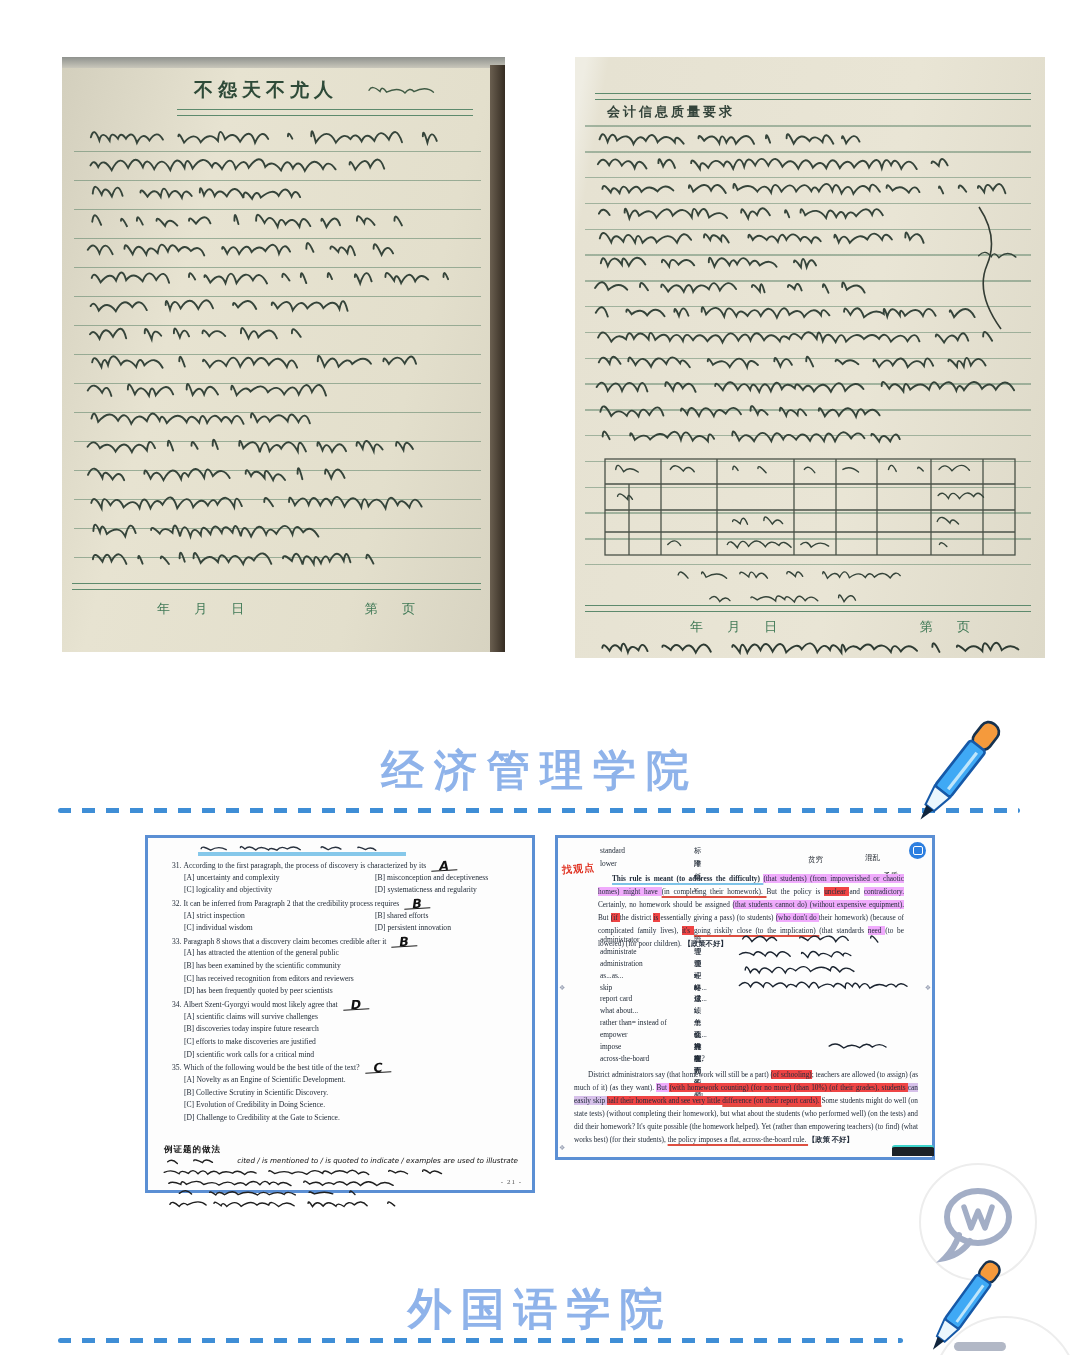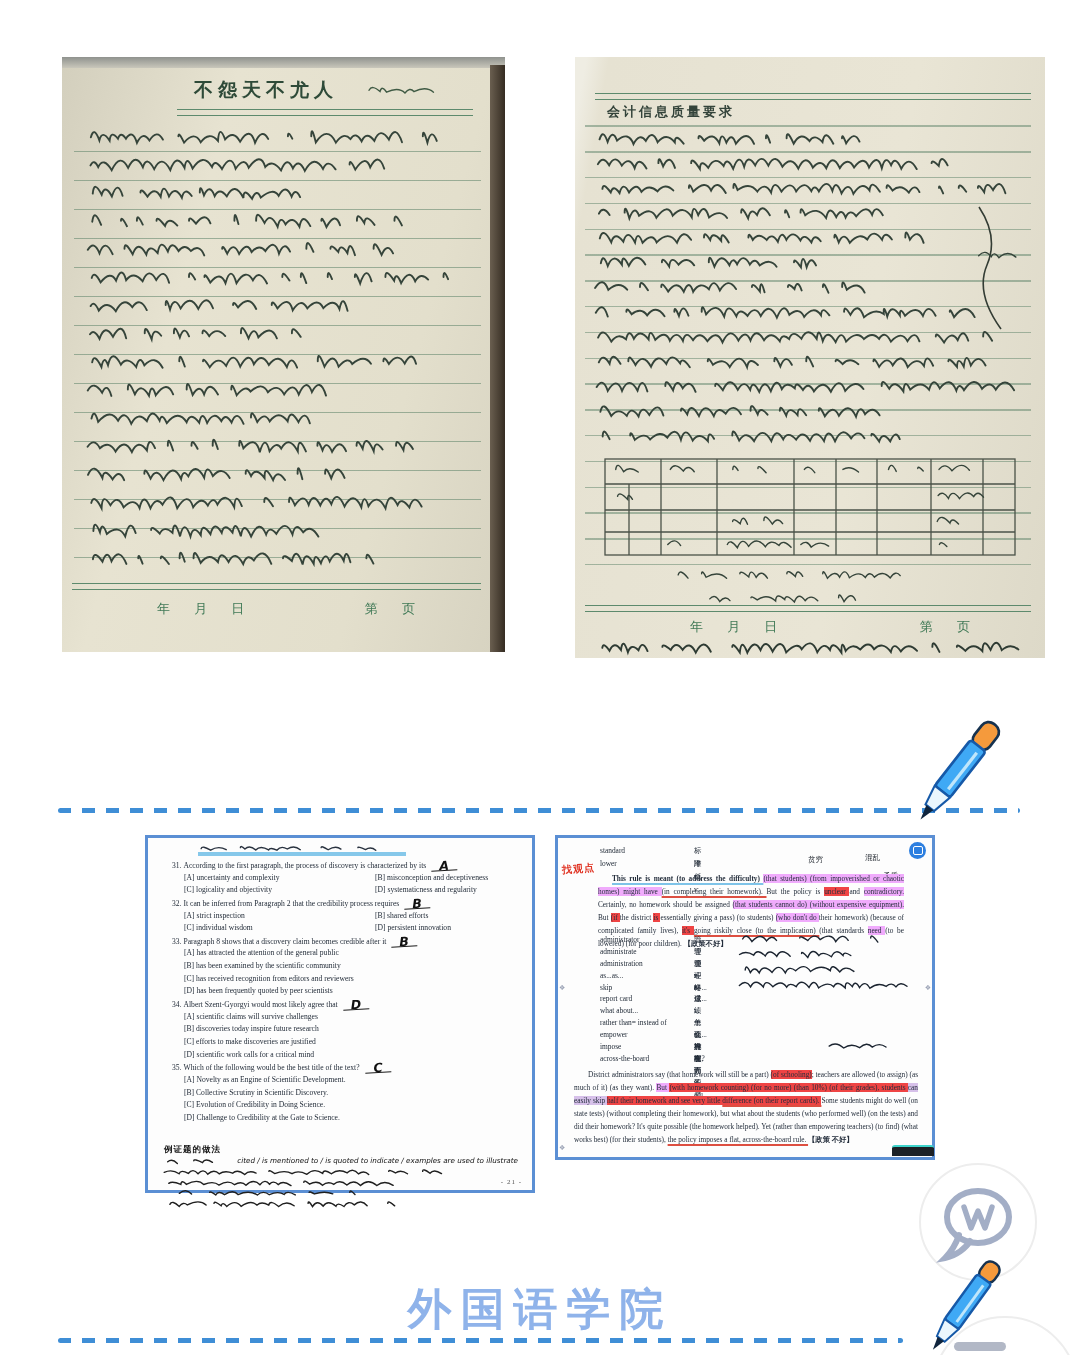--- a/index.html
+++ b/index.html
@@ -304,20 +304,21 @@
       <span>年 月 日</span>
       <span>第  页</span>
     </div>
     <span class="scrawl postFoot">
         <svg width="432" height="24" viewBox="0 0 432 24">
           <path d="M 9.31622085048011 13.919999999999998 Q 10 7.333728395061726 16.472393689986284 16.827572016460906 Q 21.222569444444446 6.006156378600822 27.97542009602195 15.981234567901232 Q 29.799498456790126 2.191670781893002 34.902507716049385 18.286502057613166 Q 38.06180555555556 8.666567901234565 45.526033093278464 16.21744855967078 Q 49.368287037037035 5.211588477366252 54.51652091906721 17.039259259259257 M 69.39884259259259 12.919999999999998 Q 69.39884259259259 8.73020576131687 77.79643347050754 15.949580246913579 Q 82.88769290123456 5.976460905349792 89.59300411522632 15.840032921810698 Q 96.56886574074073 5.903209876543208 102.76888288751714 18.573942386831273 Q 110.71782407407406 2.797860082304524 117.80015003429354 17.763160493827158 M 139.26666666666665 12.919999999999998 Q 139.26666666666665 7.20536625514403 146.797423696845 18.575703703703702 Q 148.3966049382716 2.7390288065843595 154.3315329218107 18.718008230452675 Q 161.47581018518517 3.5842962962962943 167.5111539780521 16.121547325102878 Q 172.69641203703702 3.1752427983539064 179.6179226680384 17.624839506172837 Q 187.94498456790123 2.057053497942384 193.22051183127573 18.404181069958845 Q 204.46921296296296 7.032691358024689 208.73018689986282 15.200312757201644 Q 218.5445601851852 2.1495637860082297 224.28969478737997 18.265086419753086 Q 231.14093364197532 6.726189300411521 236.99548611111112 15.948131687242796 Q 239.58935185185186 5.378864197530863 248.45327074759945 18.643522633744855 Q 248.24861111111113 3.488329218106994 252.66690672153638 16.976444444444443 Q 259.17195216049384 8.426436213991767 267.26062242798355 15.509860082304524 Q 275.77372685185185 5.662814814814812 281.0345721879287 15.25117695473251 Q 289.4960648148148 6.551539094650204 297.8537251371742 17.91891358024691 Q 300.47554012345677 6.517794238683125 307.8700874485597 17.40936625514403 Q 315.2098379629629 7.244543209876541 324.0782578875171 16.86327572016461 M 339.37380401234566 12.919999999999998 Q 339.37380401234566 3.73501234567901 346.4375685871056 17.93655967078189 M 363.8187885802469 12.919999999999998 Q 363.8187885802469 8.829925925925924 372.3649348422497 16.840954732510287 Q 380.39216820987656 7.425316872427981 389.3615183470508 17.135358024691357 Q 390.1601851851852 1.8982386831275697 397.5761445473251 15.852477366255142 Q 403.370524691358 1.6116543209876522 408.7534122085048 16.133053497942385 Q 417.29864969135804 8.532971193415635 425.3694015775034 15.428938271604936" fill="none" stroke="#2e3b33" stroke-width="1.9" stroke-linecap="round"></path>
         </svg>
       </span>
   </figure>
 
+  <h2 class="sec sec1">经济管理学院</h2>
   <svg class="pen pen1" width="130" height="140" viewBox="0 0 100 130">
     <g transform="rotate(38 50 65)">
       <rect x="41" y="2" width="18" height="27" rx="8" fill="#f59a3c" stroke="#16324f" stroke-width="2.5"></rect>
       <rect x="41" y="27" width="18" height="54" rx="3" fill="#3fa9f5" stroke="#1659a8" stroke-width="2.5"></rect>
       <line x1="53" y1="33" x2="53" y2="76" stroke="#bfe6fb" stroke-width="3"></line>
       <path d="M41 81 L59 81 L55 100 L45 100 Z" fill="#eaf6fd" stroke="#1659a8" stroke-width="2"></path>
       <path d="M46 100 L54 100 L50 114 Z" fill="#10253d"></path>
     </g>
   </svg>
   <div class="dash dash1"></div>

